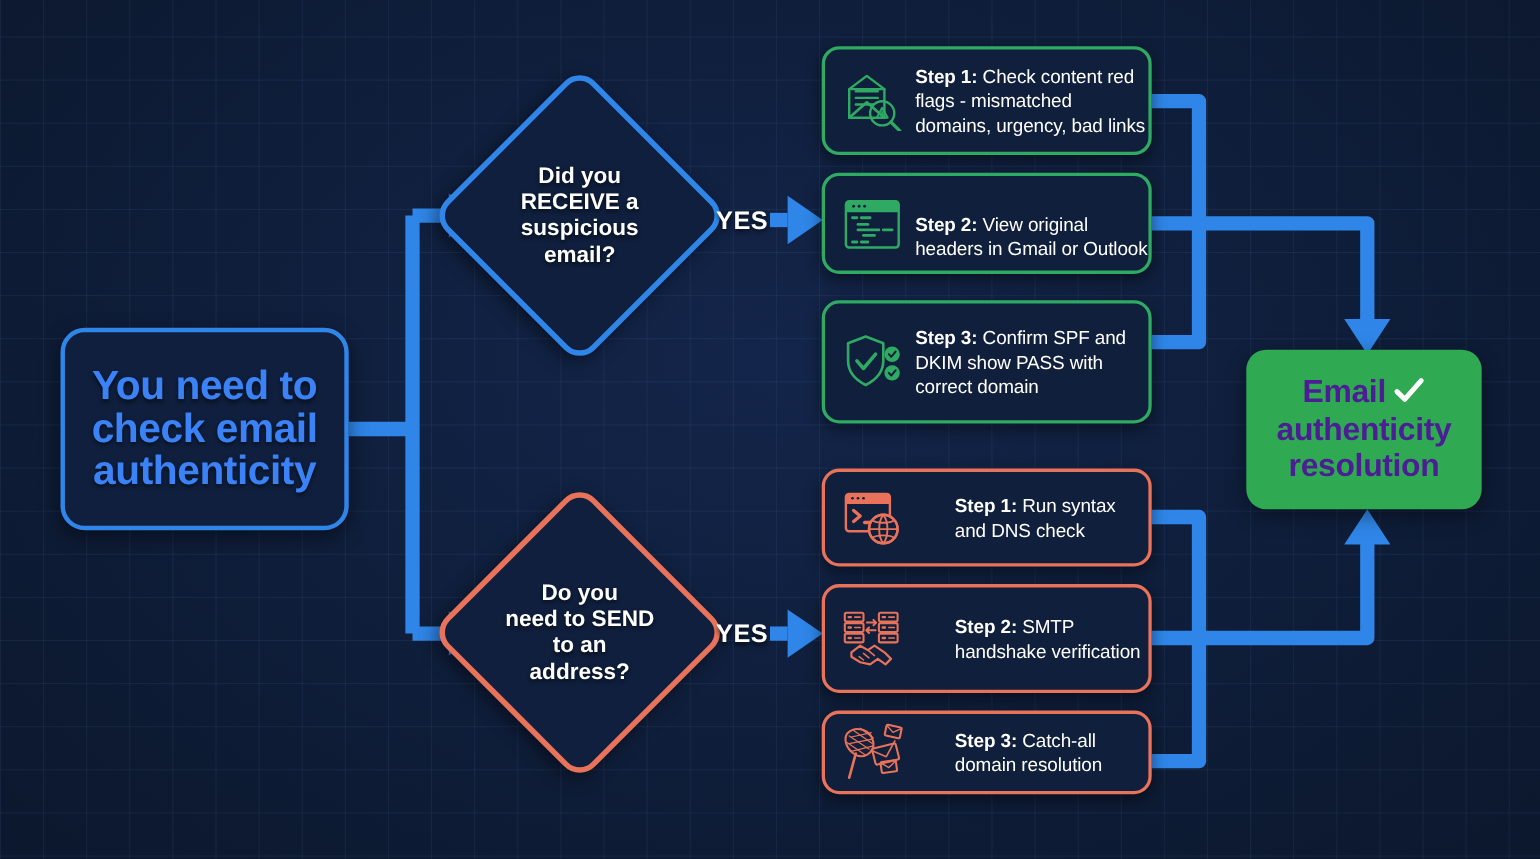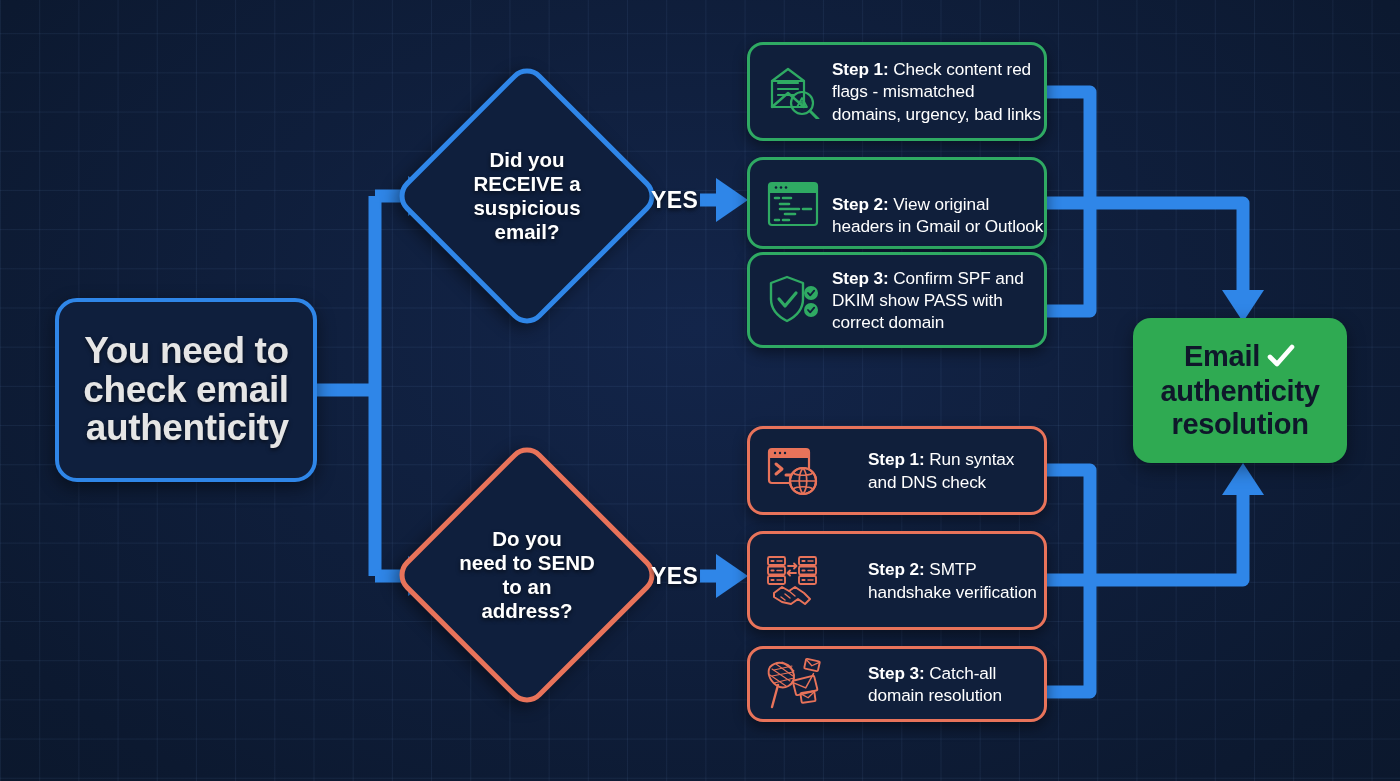--- a/index.html
+++ b/index.html
@@ -39,25 +39,25 @@
     position: absolute;
     left: 55px; top: 298px;
     width: 262px; height: 184px;
     background: #0f1f3d;
     border: 4px solid #2f86e8;
     border-radius: 22px;
     display: flex; align-items: center; justify-content: center;
     box-shadow: 0 6px 18px rgba(0,0,0,0.45);
   }
   .start-box .txt {
-    color: #e5e5e5;
+    color: #3b82f6;
     font-size: 37px;
     font-weight: bold;
     line-height: 1.04;
-    text-align: right;
+    text-align: center;
     letter-spacing: -0.4px;
     text-shadow: 0 2px 4px rgba(0,0,0,0.55);
   }
 
   
   .diamond {
     position: absolute;
     width: 192px; height: 192px;
     transform: rotate(45deg);
     border-radius: 20px;
@@ -121,37 +121,37 @@
   .card .card-text {
     color: #ffffff;
     font-size: 17.2px;
     line-height: 1.29;
     letter-spacing: -0.1px;
   }
   .card .card-text b { font-weight: bold; }
 
   #card-g1 { top: 42px;  height: 99px; }
   #card-g2 { top: 157px; height: 92px; align-items: flex-end; }
-  #card-g3 { top: 252px; height: 96px; }
+  #card-g3 { top: 273px; height: 112px; }
   #card-o1 { top: 426px; height: 89px; }
   #card-o2 { top: 531px; height: 99px; }
   #card-o3 { top: 646px; height: 76px; }
 
   
   .result-box {
     position: absolute;
     left: 1133px; top: 318px;
     width: 214px; height: 145px;
     background: #2faa52;
     border-radius: 18px;
     display: flex; align-items: center; justify-content: center;
     box-shadow: 0 6px 18px rgba(0,0,0,0.4);
   }
   .result-box .rtxt {
-    color: #0f172a;
+    color: #4c1d95;
     font-size: 29px;
     font-weight: bold;
     line-height: 1.13;
     text-align: center;
     letter-spacing: -0.3px;
   }
   .result-box .rcheck {
     display: inline-block;
     vertical-align: -2px;
     margin-left: 6px;

